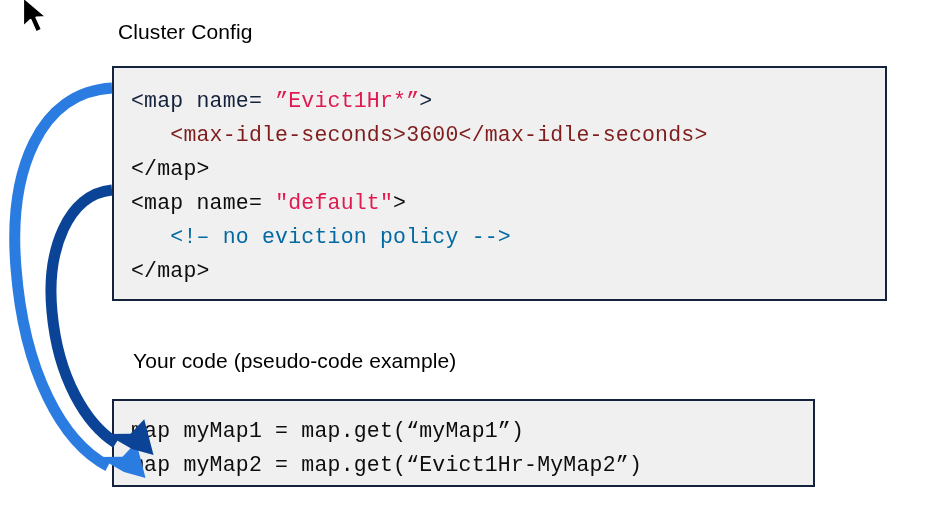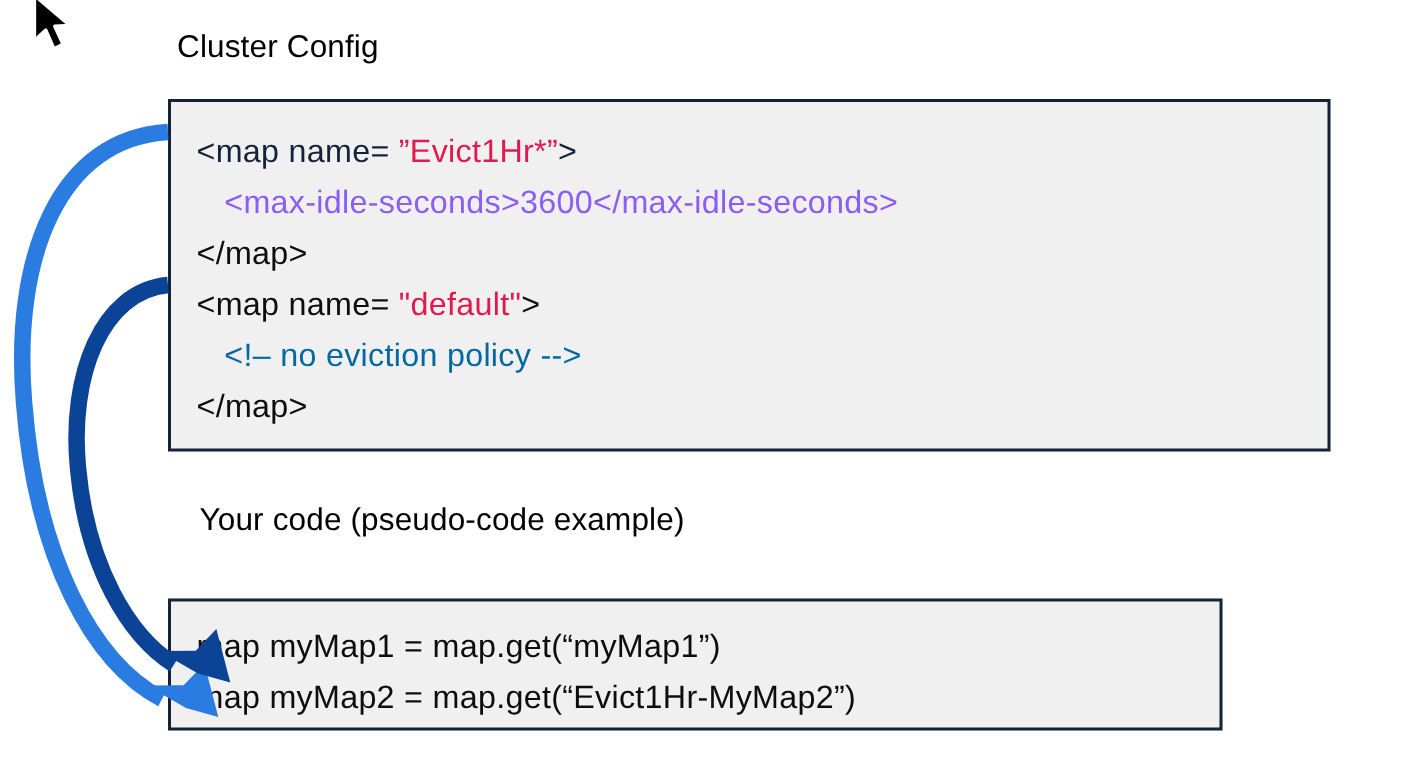--- a/index.html
+++ b/index.html
@@ -44,29 +44,29 @@
 
   
   .heading {
     position: absolute;
     font-size: 21px;
     color: #000000;
     white-space: nowrap;
     letter-spacing: 0.1px;
   }
   #heading-cluster-config { left: 118px; top: 20px; }
-  #heading-your-code      { left: 133px; top: 335px; }
+  #heading-your-code      { left: 133px; top: 349px; }
 
   
   .code-block {
     position: absolute;
     background: #f0f0f0;
     border: 2px solid #737373;
     box-sizing: border-box;
-    font-family: Liberation Sans, sans-serif;
+    font-family: Liberation Mono, monospace;
     overflow: hidden;
   }
   #cluster-config-block {
     left: 112px;
     top: 66px;
     width: 775px;
     height: 235px;
     padding: 16px 0 0 17px;
   }
   #your-code-block {
@@ -87,21 +87,21 @@
 </style>
 </head>
 <body style="background: rgb(255, 255, 255);">
 
 <div id="stage">
 
   <div class="heading" id="heading-cluster-config">Cluster Config</div>
 
   <div class="code-block" id="cluster-config-block" style="background: rgb(240, 240, 240); border-color: rgb(20, 34, 60);">
     <div class="code-line"><span style="color: rgb(20, 34, 60);">&lt;map name= </span><span style="color: rgb(224, 26, 79);">”Evict1Hr*”</span><span style="color: rgb(20, 34, 60);">&gt;</span></div>
-    <div class="code-line"><span style="color: #8b5cf6;">   &lt;max-idle-seconds&gt;3600&lt;/max-idle-seconds&gt;</span></div>
+    <div class="code-line"><span style="color: #7f1d1d;">   &lt;max-idle-seconds&gt;3600&lt;/max-idle-seconds&gt;</span></div>
     <div class="code-line"><span style="color: rgb(13, 13, 13);">&lt;/map&gt;</span></div>
     <div class="code-line"><span style="color: rgb(13, 13, 13);">&lt;map name= </span><span style="color: rgb(224, 26, 79);">"default"</span><span style="color: rgb(13, 13, 13);">&gt;</span></div>
     <div class="code-line"><span style="color: #0369a1;">   &lt;!– no eviction policy --&gt;</span></div>
     <div class="code-line"><span style="color: rgb(13, 13, 13);">&lt;/map&gt;</span></div>
   </div>
 
   <div class="heading" id="heading-your-code">Your code (pseudo-code example)</div>
 
   <div class="code-block" id="your-code-block" style="background: rgb(240, 240, 240); border-color: rgb(20, 34, 60);">
     <div class="code-line"><span style="color: rgb(13, 13, 13);">map myMap1 = map.get(“myMap1”)</span></div>

